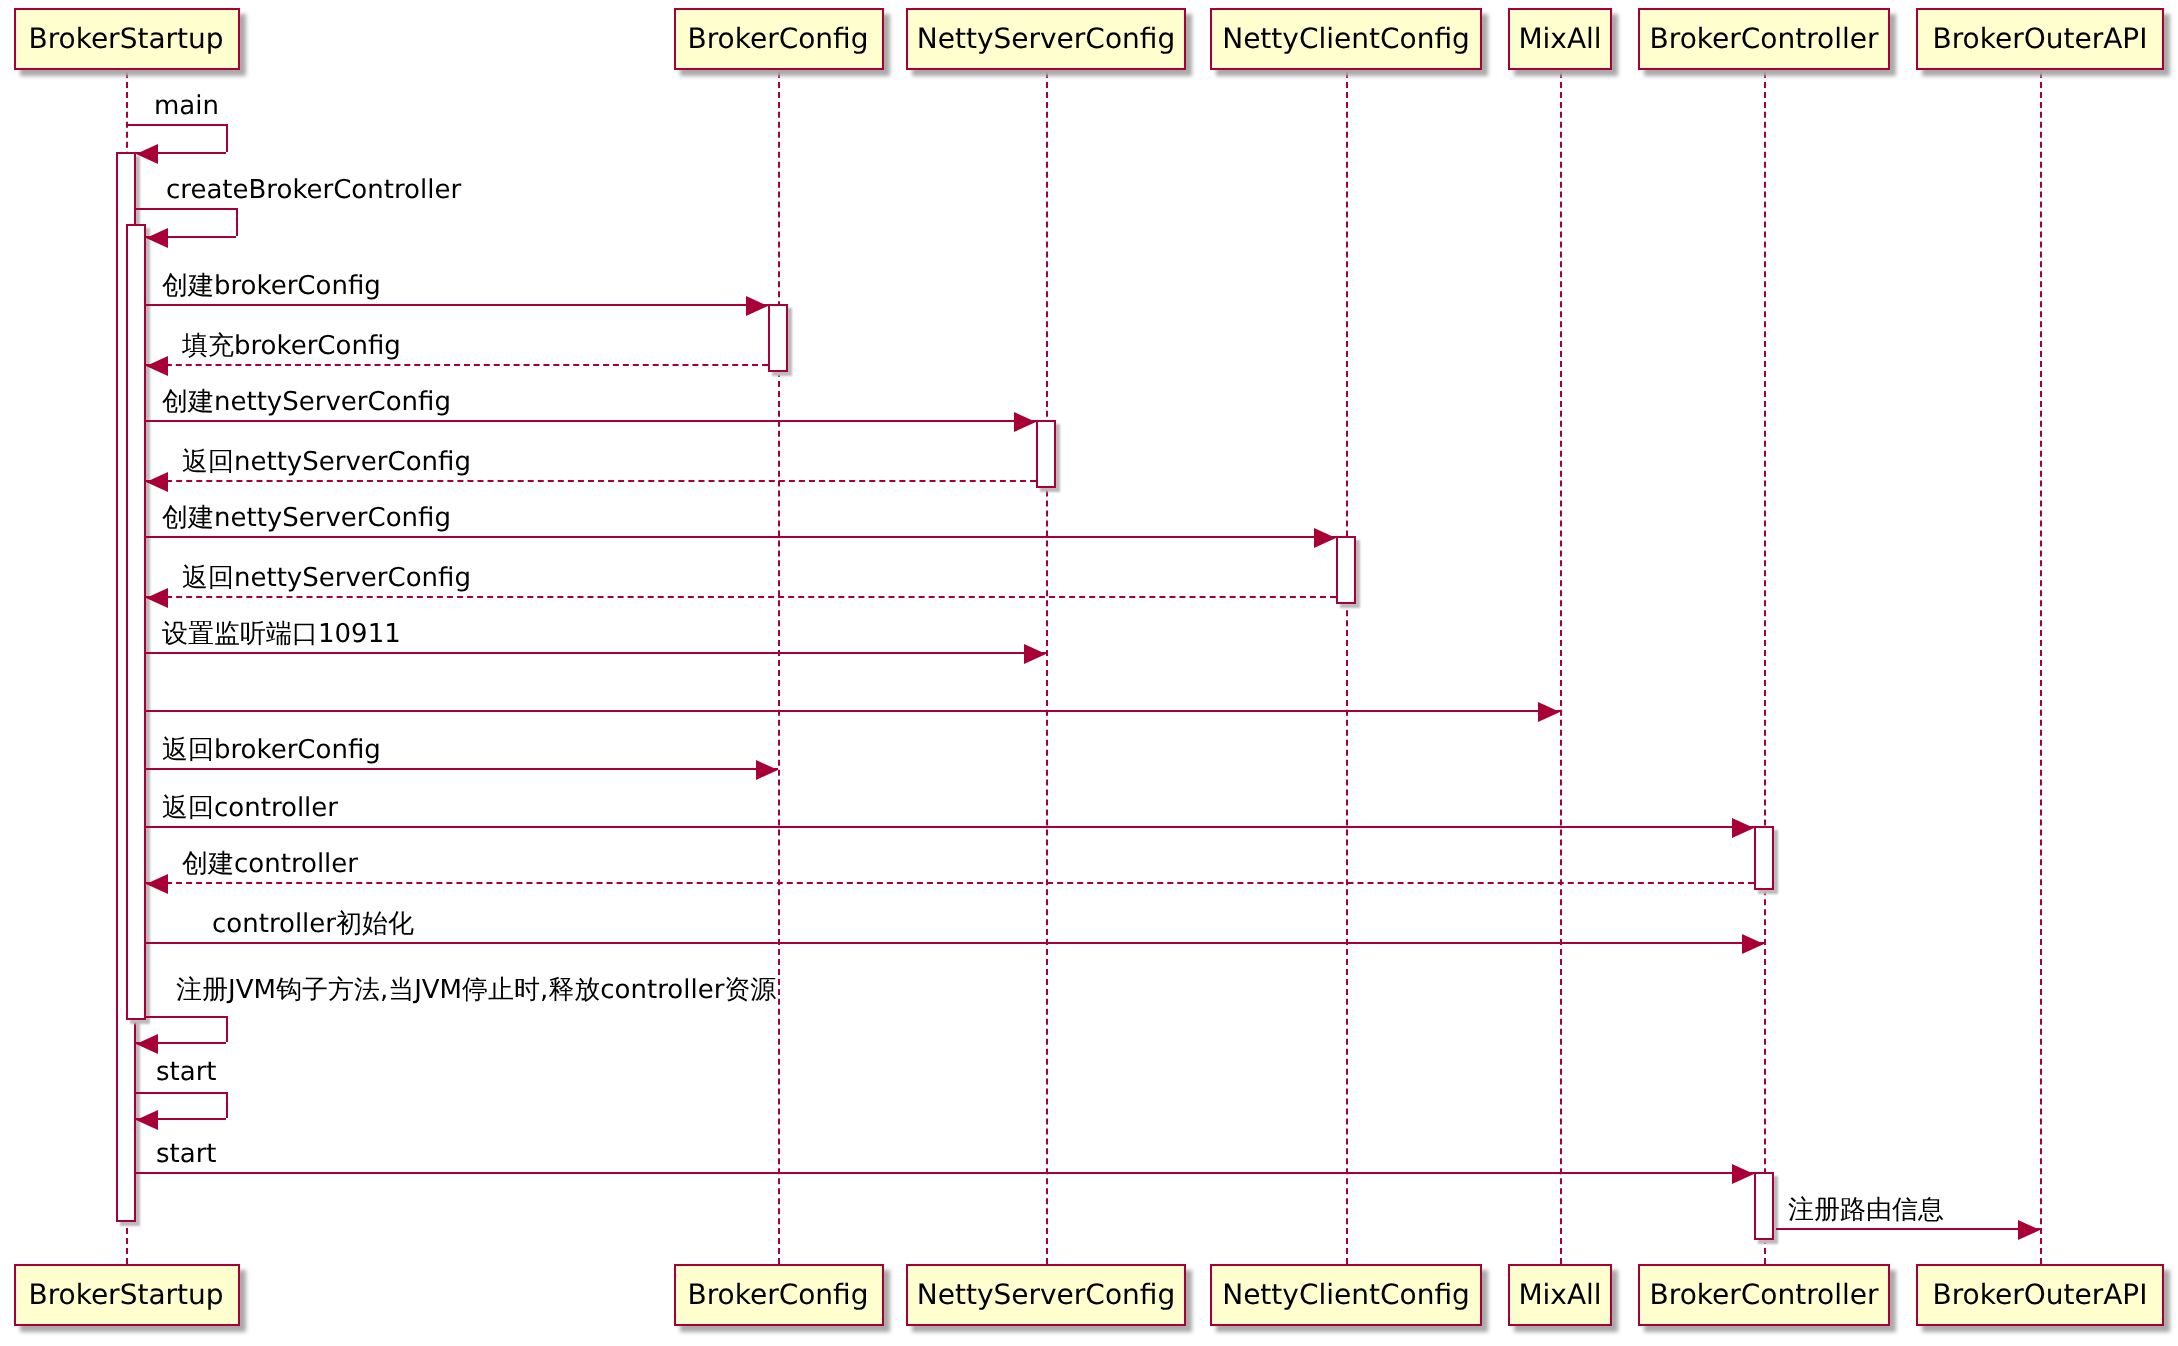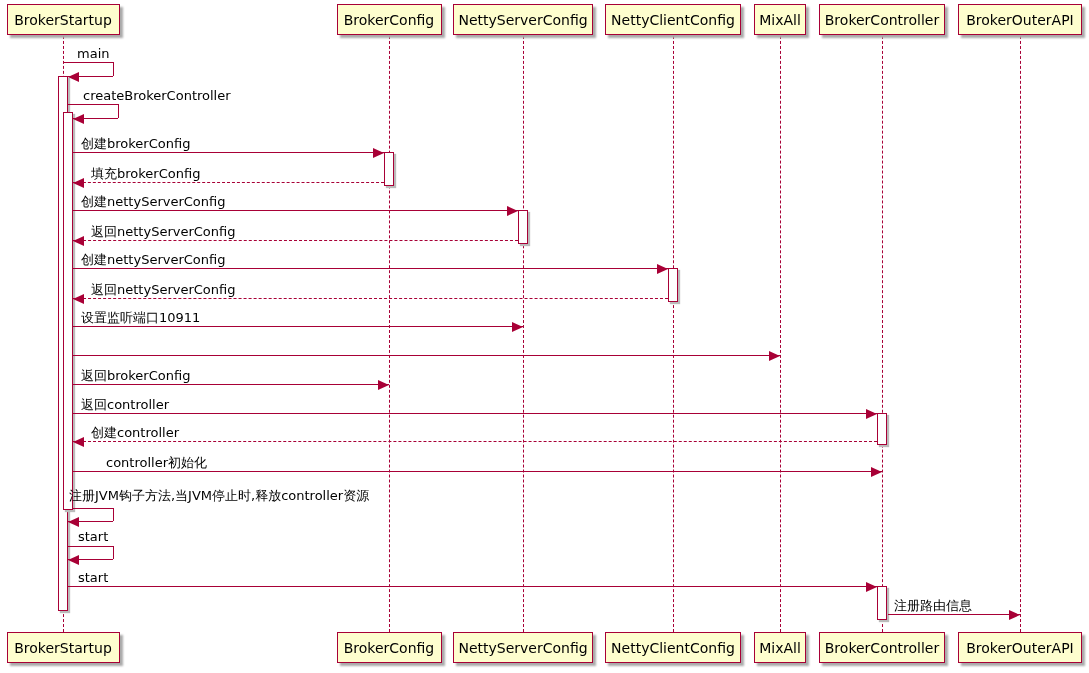--- a/index.html
+++ b/index.html
@@ -85,21 +85,21 @@
     <div class="mline return" style="left: 73px; top: 441px; width: 804px;"></div>
     <div class="ah left" style="left: 73px; top: 437px;"></div>
     <div class="mlabel" style="left: 91px; top: 425px;">创建controller</div>
     <div class="mline" style="left: 73px; top: 471px; width: 809px;"></div>
     <div class="ah right" style="left: 871px; top: 467px;"></div>
     <div class="mlabel" style="left: 94px; top: 455px; margin-left: 12px;">controller初始化</div>
     <div class="mline" style="left: 73px; top: 508px; width: 40px;"></div>
     <div class="vline" style="left: 113px; top: 508px; height: 13px;"></div>
     <div class="mline" style="left: 68px; top: 521px; width: 45px;"></div>
     <div class="ah left" style="left: 68px; top: 517px;"></div>
-    <div class="mlabel" style="left: 69px; top: 488px;">注册JVM钩子方法,当JVM停止时,释放controller资源</div>
+    <div class="mlabel" style="left: 88px; top: 488px;">注册JVM钩子方法,当JVM停止时,释放controller资源</div>
     <div class="mline" style="left: 68px; top: 546px; width: 45px;"></div>
     <div class="vline" style="left: 113px; top: 546px; height: 13px;"></div>
     <div class="mline" style="left: 68px; top: 559px; width: 45px;"></div>
     <div class="ah left" style="left: 68px; top: 555px;"></div>
     <div class="mlabel" style="left: 78px; top: 529px;">start</div>
     <div class="mline" style="left: 68px; top: 586px; width: 809px;"></div>
     <div class="ah right" style="left: 866px; top: 582px;"></div>
     <div class="mlabel" style="left: 78px; top: 570px;">start</div>
     <div class="mline" style="left: 888px; top: 614px; width: 132px;"></div>
     <div class="ah right" style="left: 1009px; top: 610px;"></div>

